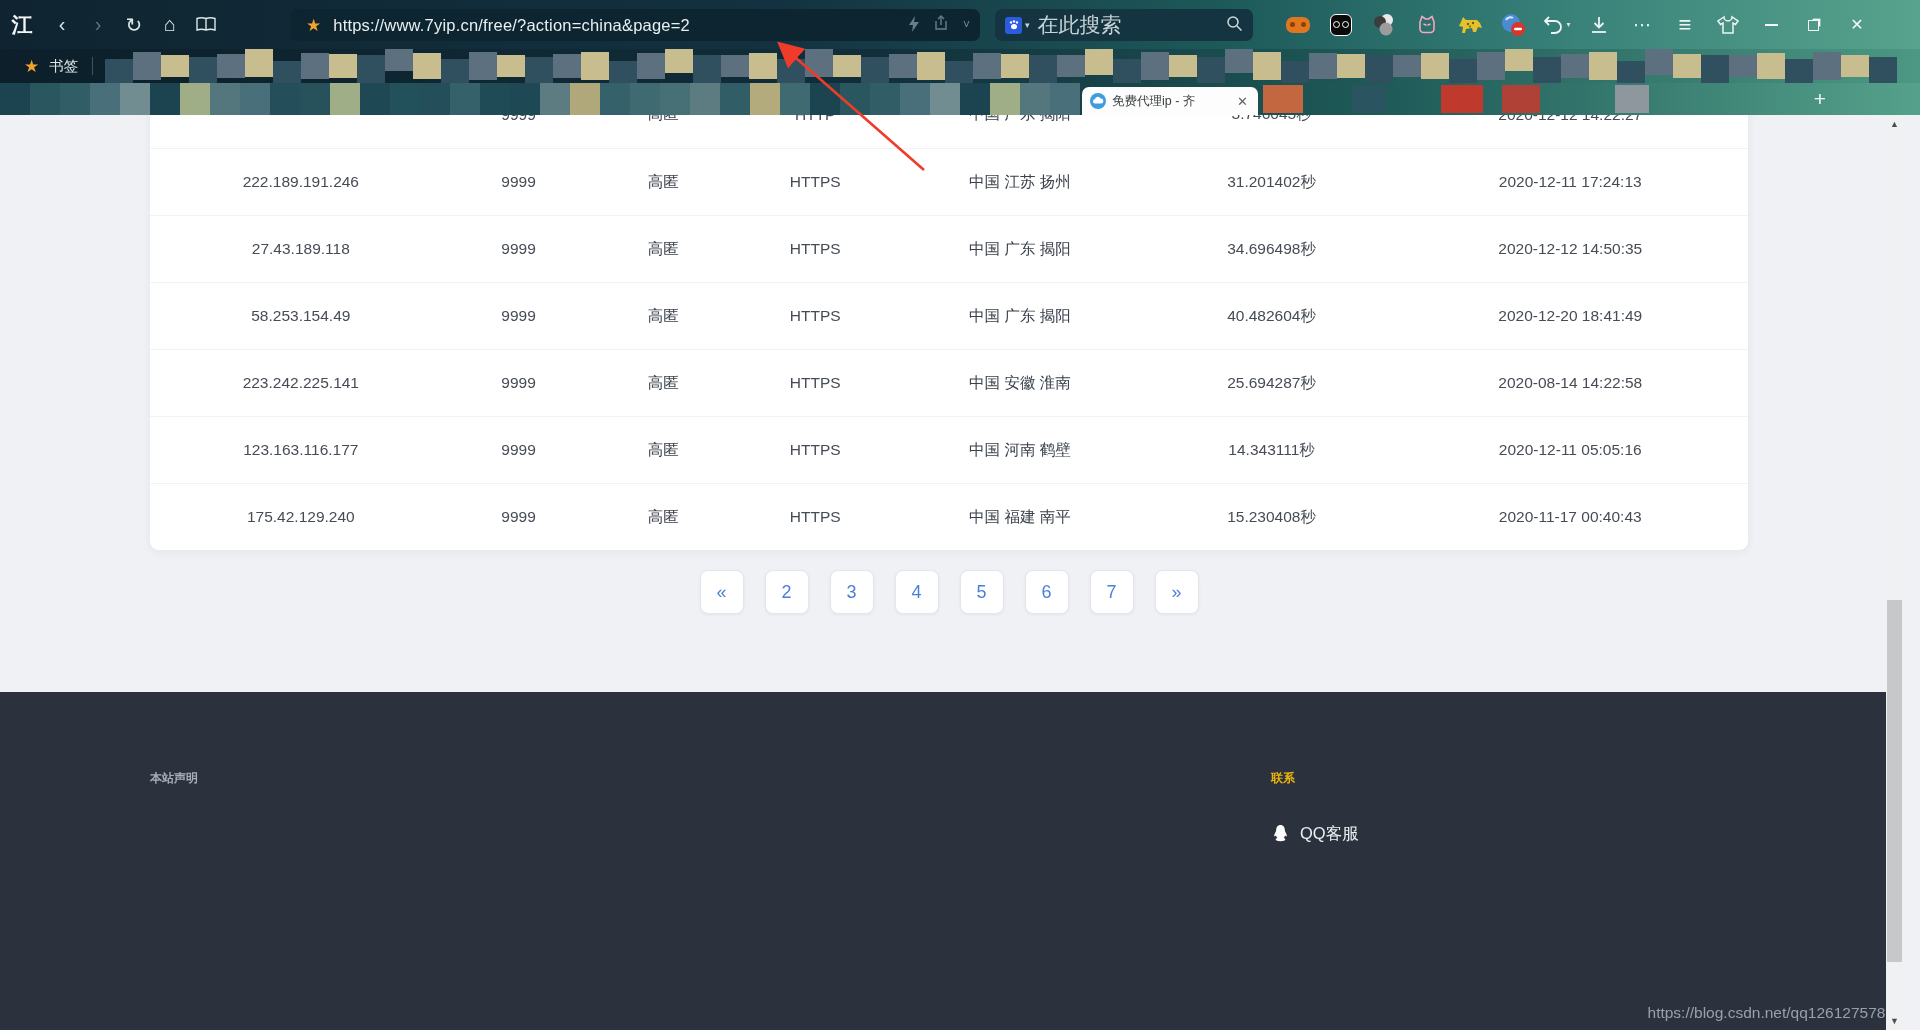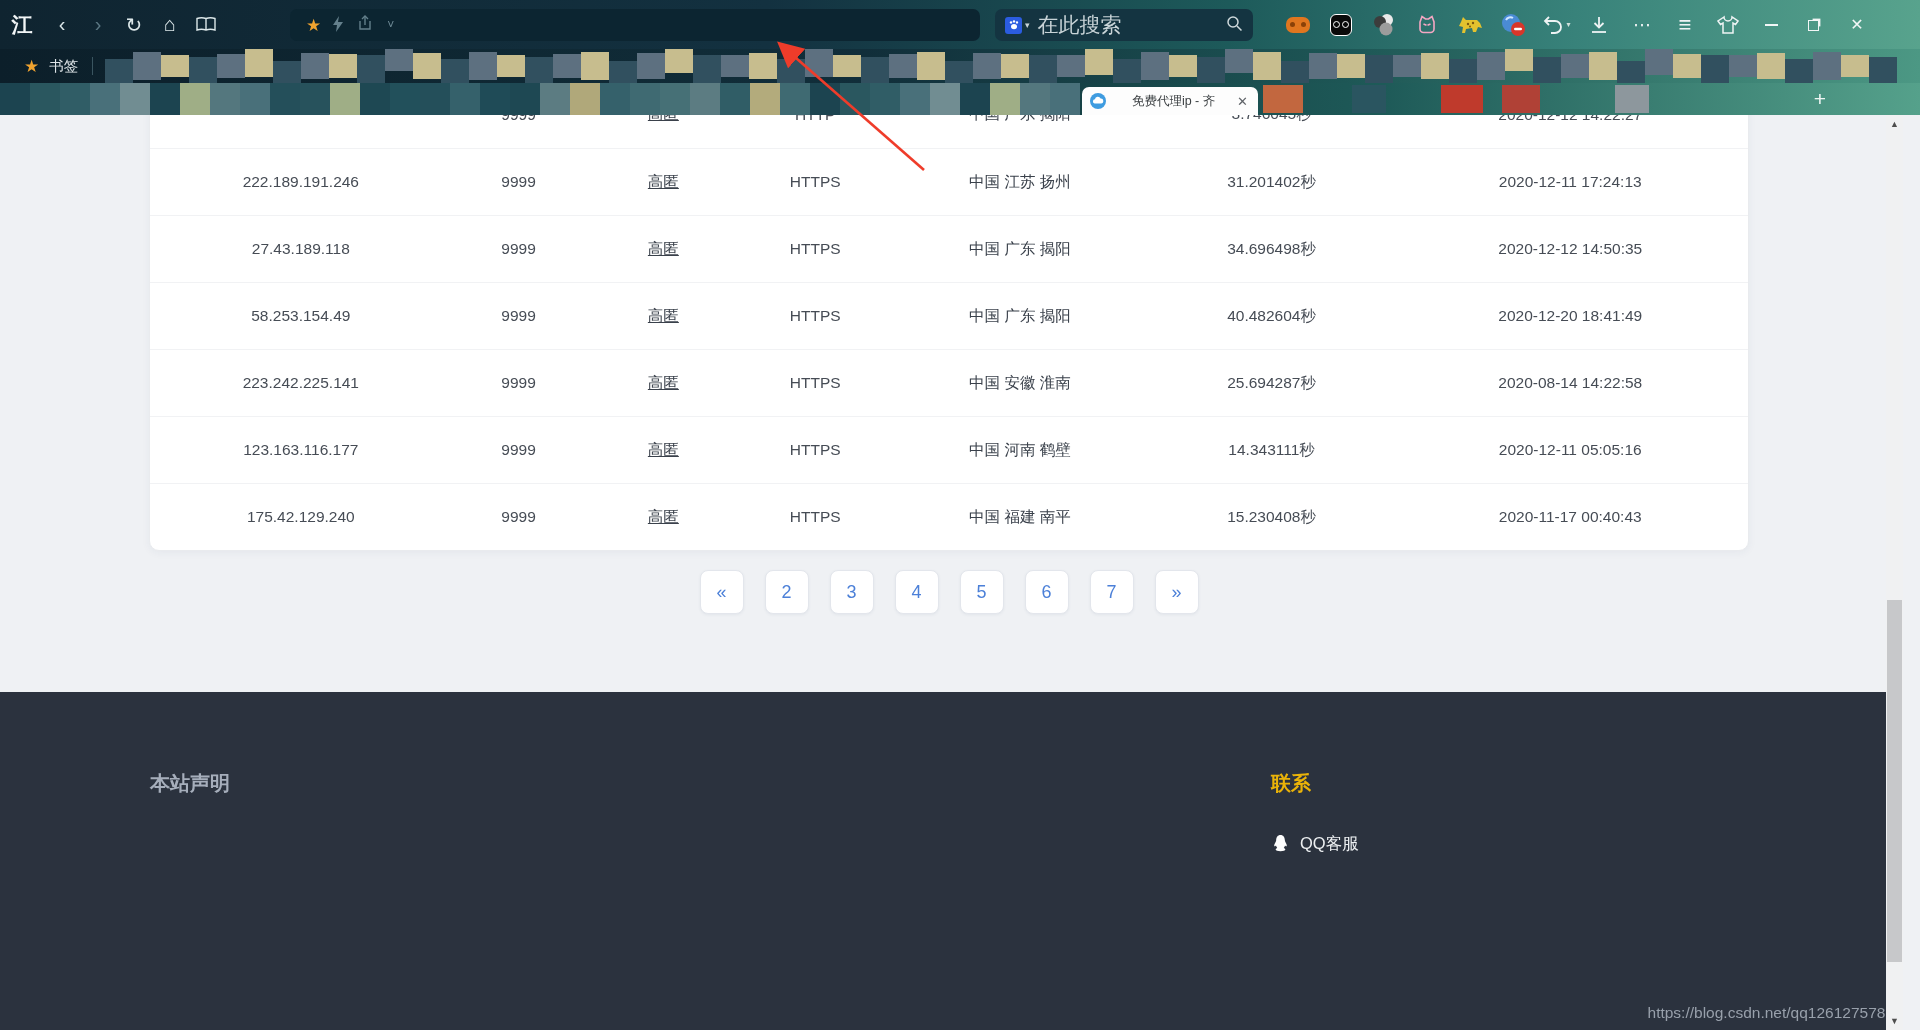--- a/index.html
+++ b/index.html
@@ -43,51 +43,51 @@
   .mosaic { display:flex; align-items:center; margin-left:12px; overflow:hidden; flex:1; height:34px; }
   .mz { display:inline-block; height:26px; flex:0 0 auto; }
 
   
   .tabbar { position:absolute; left:0; top:83px; width:1920px; height:32px;
     background:linear-gradient(90deg,#0b1d27 0%,#103039 45%,#1e5a58 72%,#55a18b 100%); }
   .tabs-mosaic { position:absolute; left:0; top:0; height:32px; display:flex; }
   .tabs-mosaic .mz { height:32px; }
   .tab-active { position:absolute; left:1082px; top:4px; width:176px; height:28px; background:#fdfdfd;
     border-radius:7px 7px 0 0; display:flex; align-items:center; padding:0 8px; z-index:2; }
-  .tab-title { color:#3c4043; font-size:12.5px; flex:1; white-space:nowrap; overflow:hidden; margin-left:6px;text-align:center; }
+  .tab-title { color:#3c4043; font-size:12.5px; flex:1; white-space:nowrap; overflow:hidden; margin-left:6px; }
   .tab-close { color:#5f6368; font-size:13px; padding:0 2px; }
   .mz-abs { position:absolute; top:2px; height:28px; }
   .newtab { position:absolute; left:1806px; top:2px; width:28px; height:28px; color:#eef5f3;
     font-size:21px; display:flex; align-items:center; justify-content:center; }
 
   
   .content { position:absolute; left:0; top:115px; width:1903px; height:915px; background:#eff1f4; overflow:hidden; }
   .card { position:absolute; left:149px; top:-35px; width:1600px; background:#ffffff;
     border:1px solid #e9ebee; border-radius:10px; box-shadow:0 2px 8px rgba(40,60,90,.05); overflow:hidden; }
   .t-row { height:67px; display:flex; align-items:center; }
   .t-row.bordered { border-top:1px solid #f1f2f4; }
   .t-cell { text-align:center; color:#464c55; font-size:15.5px; }
   .c-ip       { width:302px; }
   .c-port     { width:134px; }
-  .c-anonymity{ width:156px; color:#3a414b;text-decoration:underline; }
+  .c-anonymity{ width:156px; color:#3a414b; }
   .c-protocol { width:148px; }
   .c-location { width:262px; color:#3a414b; }
   .c-speed    { width:242px; }
   .c-checked  { width:356px; }
 
   .pagination { position:absolute; left:149px; top:455px; width:1600px; display:flex;
     justify-content:center; gap:21px; }
   .pg-btn { width:44px; height:44px; background:#ffffff; border:1px solid #e3e6ec; border-radius:8px;
     color:#4c80d8; font-size:18px; font-family:"Liberation Sans",sans-serif;
     box-shadow:0 1px 3px rgba(60,80,120,.07); display:flex; align-items:center; justify-content:center; }
 
   
   .footer { position:absolute; left:0; top:577px; width:1920px; height:338px; background:#2b323e; }
   .f-col-statement { position:absolute; left:150px; top:78px; width:510px; }
-  .f-heading { color:#a6aebb; font-size:20px; font-weight:bold; }
+  .f-heading { color:#a6aebb; font-size:12px; font-weight:bold; }
   .f-heading.dim { color:#eab308; }
   .f-para { margin-top:36px; color:#6f7989; font-size:17.5px; line-height:35px; }
   .f-col-contact { position:absolute; left:1271px; top:78px; }
   .f-qq { margin-top:36px; display:flex; align-items:center; gap:10px; color:#eceff1; font-size:16.5px; }
   .f-col-products { position:absolute; left:1551px; top:78px; }
   .f-links { margin-top:30px; }
   .f-link { color:#e8eaec; font-size:16.5px; margin-top:16px; height:29px; display:flex; align-items:center; }
   .watermark { position:absolute; right:26px; bottom:8px; color:#98a0ab; font-size:15.5px; }
 
   
@@ -108,20 +108,21 @@
   <div class="navbtn">↻</div>
   <div class="navbtn">⌂</div>
   <div class="navbtn" style="font-size:15px">
     <svg width="20" height="15" viewBox="0 0 20 15">
       <path d="M1 1.5 Q5.5 0 10 1.5 Q14.5 0 19 1.5 V13 Q14.5 11.5 10 13 Q5.5 11.5 1 13 Z M10 1.5 V13" fill="none" stroke="#dde8ea" stroke-width="1.4"></path>
     </svg>
   </div>
 
   <div class="urlbar">
     <span class="star">★</span>
+    <span class="urltext">https://www.7yip.cn/free/?action=china&amp;page=2</span>
     <span class="url-actions">
       <span style="font-size:14px">
         <svg width="10" height="16" viewBox="0 0 10 16">
             <path d="M6 0 L0 9 H4 L3 16 L10 6 H5 Z" fill="#64808c"></path>
           </svg>
       </span>
       <span>
         <svg width="16" height="16" viewBox="0 0 16 16" fill="none" stroke="#64808c" stroke-width="1.4">
           <path d="M3 6 V14 H13 V6"></path>
             <path d="M8 10 V1"></path>

